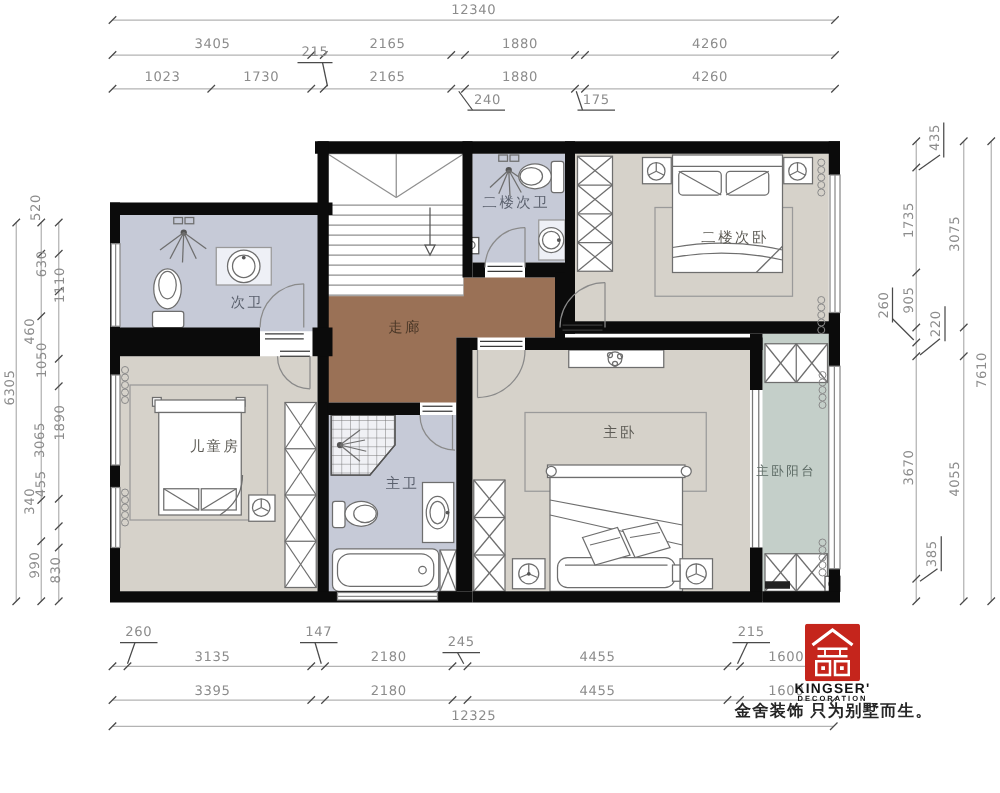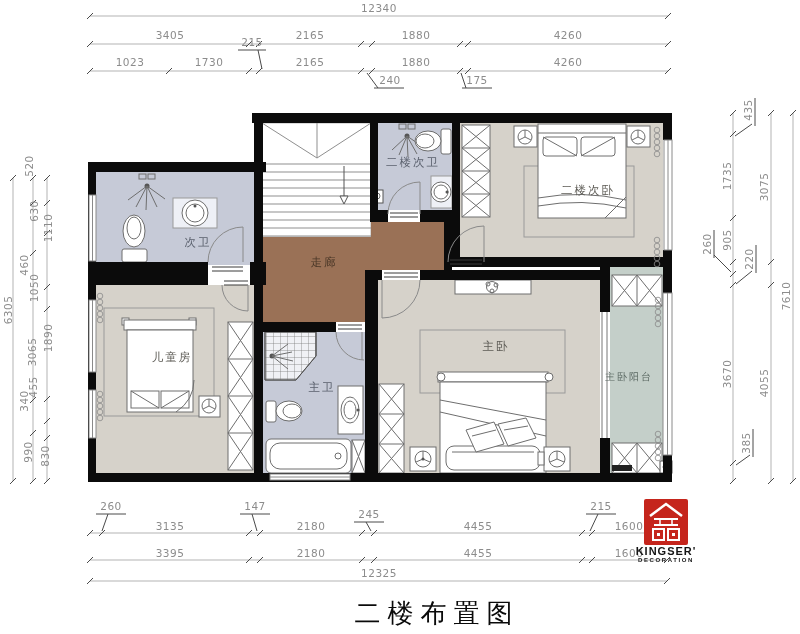--- a/index.html
+++ b/index.html
@@ -469,30 +469,30 @@
 
 <div class="room" style="left:198px;top:242px">次卫</div>
 <div class="room" style="left:413px;top:162px">二楼次卫</div>
 <div class="room warm" style="left:588px;top:190px">二楼次卧</div>
 <div class="room hall" style="left:324px;top:262px">走廊</div>
 <div class="room warm" style="left:172px;top:357px">儿童房</div>
 <div class="room" style="left:322px;top:387px">主卫</div>
 <div class="room warm" style="left:496px;top:346px">主卧</div>
 <div class="room balc" style="left:629px;top:365px">主卧阳台</div>
 
-<div class="title">二楼布置图</div>
 
 <svg style="position:absolute;left:644px;top:499px" width="44" height="46" viewBox="0 0 44 46">
   <rect x="0" y="0" width="44" height="46" rx="2" fill="#c5251c"></rect>
   <path d="M6,17 L22,5 L38,17" fill="none" stroke="#fff" stroke-width="2.5"></path>
   <line x1="10" y1="20" x2="34" y2="20" stroke="#fff" stroke-width="2"></line>
   <line x1="10" y1="26" x2="34" y2="26" stroke="#fff" stroke-width="2"></line>
   <line x1="16" y1="20" x2="16" y2="26" stroke="#fff" stroke-width="1.5"></line>
   <line x1="28" y1="20" x2="28" y2="26" stroke="#fff" stroke-width="1.5"></line>
   <rect x="9" y="30" width="11" height="11" fill="none" stroke="#fff" stroke-width="2"></rect>
   <rect x="13" y="34" width="3" height="3" fill="#fff"></rect>
   <rect x="24" y="30" width="11" height="11" fill="none" stroke="#fff" stroke-width="2"></rect>
   <rect x="28" y="34" width="3" height="3" fill="#fff"></rect>
 </svg>
 <div class="brand-name">KINGSER'</div>
 <div class="brand-sub">DECORATION</div>
+<div class="tagline">金舍装饰 只为别墅而生。</div>
 
 </div>
 
 </body></html>

